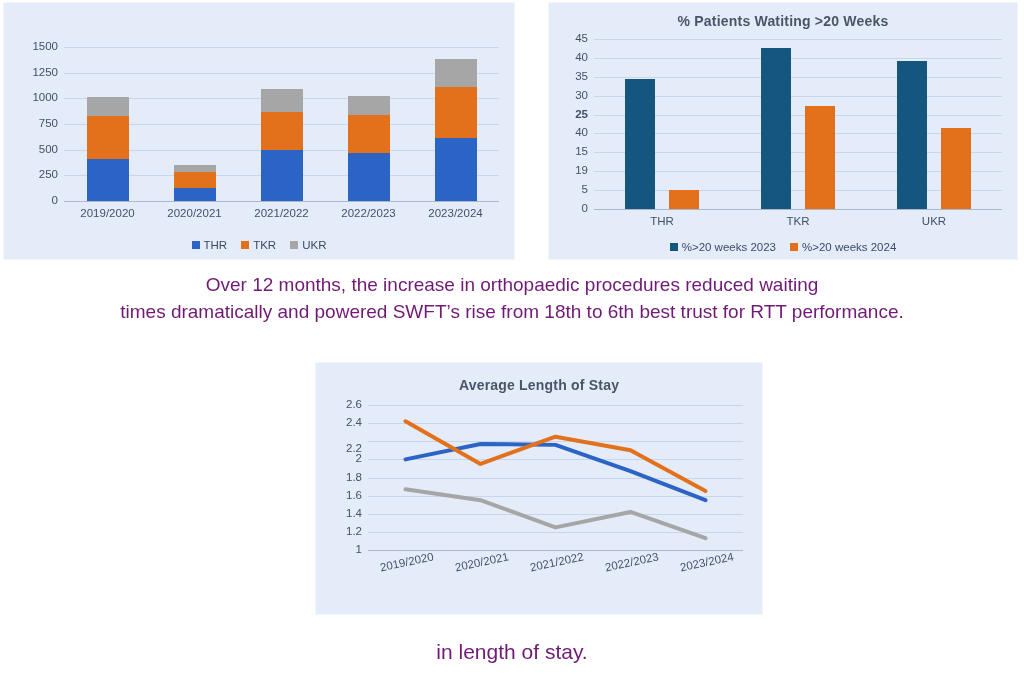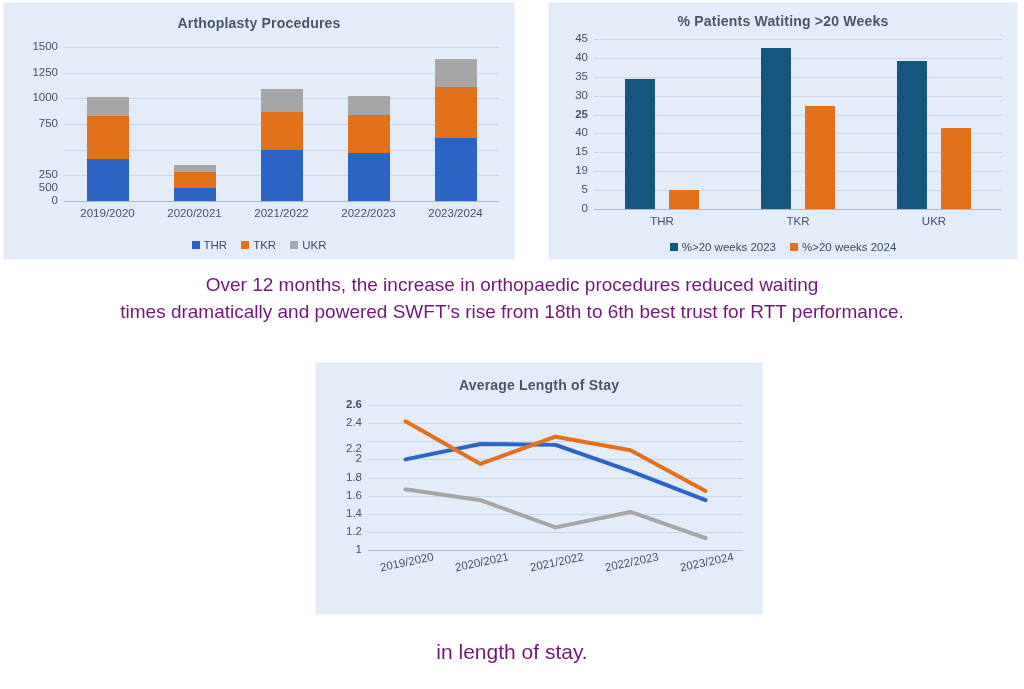--- a/index.html
+++ b/index.html
@@ -95,28 +95,27 @@
   }
   #caption-middle { font-size: 19px; }
   #caption-bottom { font-size: 21px; }
 
   svg { display: block; }
 </style>
 </head>
 <body>
 
 <div class="panel" id="panel-1" style="left:3px; top:2px; width:512px; height:258px;">
-  <div class="panel-title" style="top:12px;">Arthoplasty Procedures</div>
   <div class="plot" id="plot-1" style="left:60px; top:44px; width:435px; height:154px;">
       <div class="gridline" style="top: 154px; background: rgb(170, 184, 204);"></div>
       <div class="ytick" style="top: 148px; left: -56px; width: 50px;">0</div>
       <div class="gridline" style="top: 128.333px;"></div>
       <div class="ytick" style="top: 122.333px; left: -56px; width: 50px;">250</div>
       <div class="gridline" style="top: 102.667px;"></div>
-      <div class="ytick" style="top: 96.6667px; left: -56px; width: 50px; margin-top: 38px;">500</div>
+      <div class="ytick" style="top: 96.6667px; left: -56px; width: 50px;">500</div>
       <div class="gridline" style="top: 77px;"></div>
       <div class="ytick" style="top: 71px; left: -56px; width: 50px;">750</div>
       <div class="gridline" style="top: 51.3333px;"></div>
       <div class="ytick" style="top: 45.3333px; left: -56px; width: 50px;">1000</div>
       <div class="gridline" style="top: 25.6667px;"></div>
       <div class="ytick" style="top: 19.6667px; left: -56px; width: 50px;">1250</div>
       <div class="gridline" style="top: 0px;"></div>
       <div class="ytick" style="top: -6px; left: -56px; width: 50px;">1500</div>
       <div class="bar" style="left: 22.5px; width: 42px; height: 154px; bottom: 0px;">
         <div class="seg" style="background: rgb(44, 100, 198); top: 111.907px; height: 42.0933px;"></div>
@@ -228,21 +227,21 @@
       <div class="ytick" style="top: 84.625px; left: -56px; width: 50px;">1.6</div>
       <div class="gridline" style="top: 72.5px;"></div>
       <div class="ytick" style="top: 66.5px; left: -56px; width: 50px;">1.8</div>
       <div class="gridline" style="top: 54.375px;"></div>
       <div class="ytick" style="top: 48.375px; left: -56px; width: 50px;">2</div>
       <div class="gridline" style="top: 36.25px;"></div>
       <div class="ytick" style="top: 38px; left: -56px; width: 50px;">2.2</div>
       <div class="gridline" style="top: 18.125px;"></div>
       <div class="ytick" style="top: 12.125px; left: -56px; width: 50px;">2.4</div>
       <div class="gridline" style="top: 0px;"></div>
-      <div class="ytick" style="top: -6px; left: -56px; width: 50px; font-weight: bold;">2.6</div>
+      <div class="ytick" style="top: -6px; left: -56px; width: 50px;">2.6</div>
       <svg width="375" height="145" style="position: absolute; left: 0px; top: 0px;">
         <polyline points="37.5,54.375 112.5,38.96875 187.5,39.874999999999986 262.5,66.15624999999999 337.5,95.15625" fill="none" stroke="#2c64c6" stroke-width="4" stroke-linejoin="round" stroke-linecap="round"></polyline>
         <polyline points="37.5,16.3125 112.5,58.906250000000014 187.5,31.71875 262.5,45.3125 337.5,86.09375" fill="none" stroke="#e3711c" stroke-width="4" stroke-linejoin="round" stroke-linecap="round"></polyline>
         <polyline points="37.5,84.28125 112.5,95.15625 187.5,122.34375 262.5,106.9375 337.5,133.21875" fill="none" stroke="#a6a6a6" stroke-width="4" stroke-linejoin="round" stroke-linecap="round"></polyline>
       </svg>
       <div class="xtick" style="left: 0px; width: 75px; top: 151px; transform: rotate(-12deg); transform-origin: center top;">2019/2020</div>
       <div class="xtick" style="left: 75px; width: 75px; top: 151px; transform: rotate(-12deg); transform-origin: center top;">2020/2021</div>
       <div class="xtick" style="left: 150px; width: 75px; top: 151px; transform: rotate(-12deg); transform-origin: center top;">2021/2022</div>
       <div class="xtick" style="left: 225px; width: 75px; top: 151px; transform: rotate(-12deg); transform-origin: center top;">2022/2023</div>
       <div class="xtick" style="left: 300px; width: 75px; top: 151px; transform: rotate(-12deg); transform-origin: center top;">2023/2024</div>

